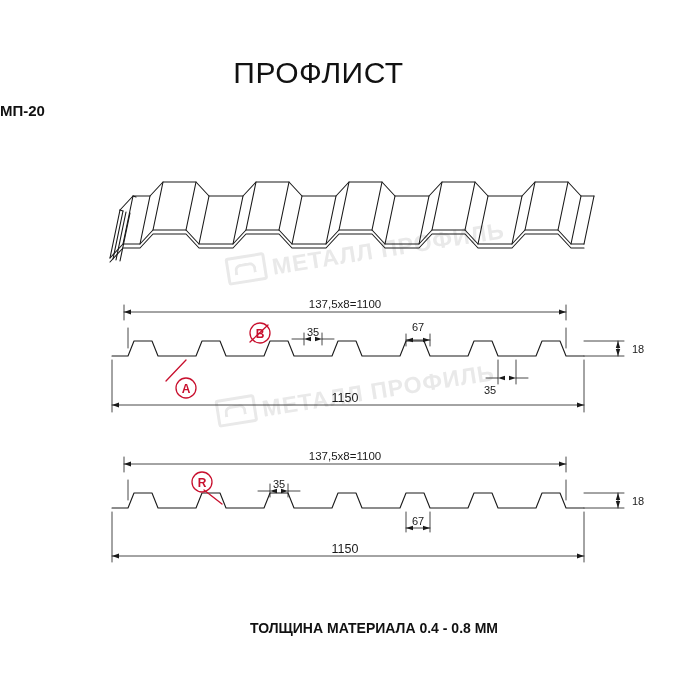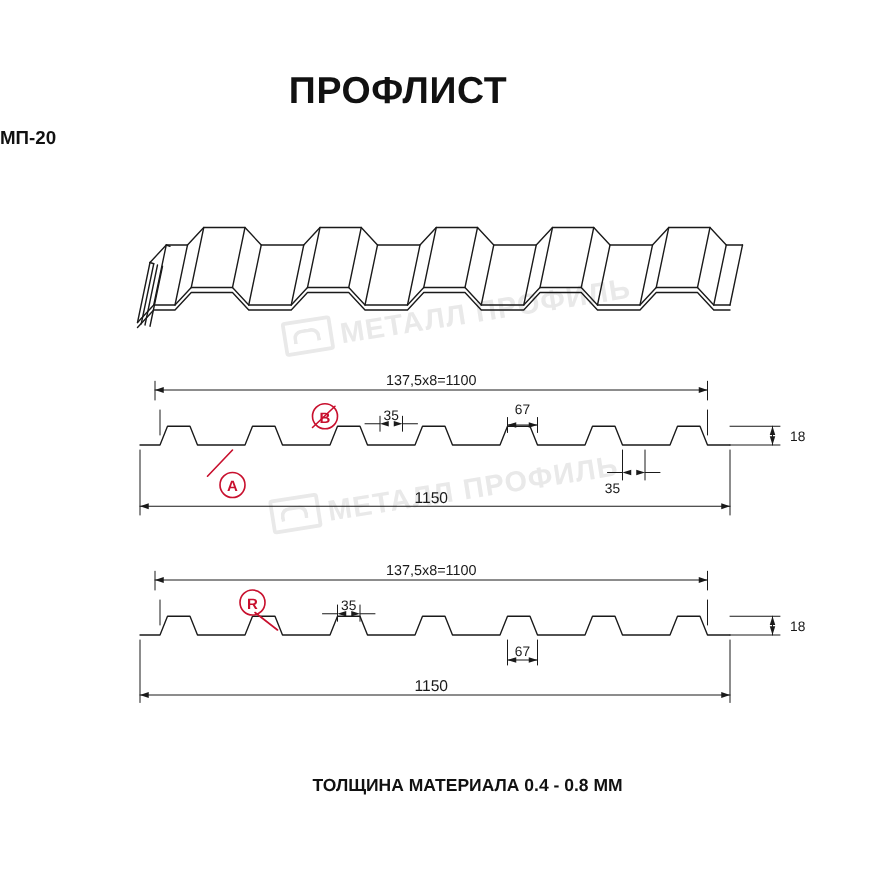--- a/index.html
+++ b/index.html
@@ -19,21 +19,21 @@
     position: absolute;
     inset: 0;
   }
   .title {
     position: absolute;
     top: 56px;
     left: 0;
     width: 637px;
     text-align: center;
     font-size: 30px;
-    font-weight: bold;
+    font-weight: normal;
     letter-spacing: 0.5px;
     color: #111;
   }
   .subtitle {
     position: absolute;
     top: 102px;
     left: 0;
     width: 700px;
     text-align: left;
     font-size: 15px;

